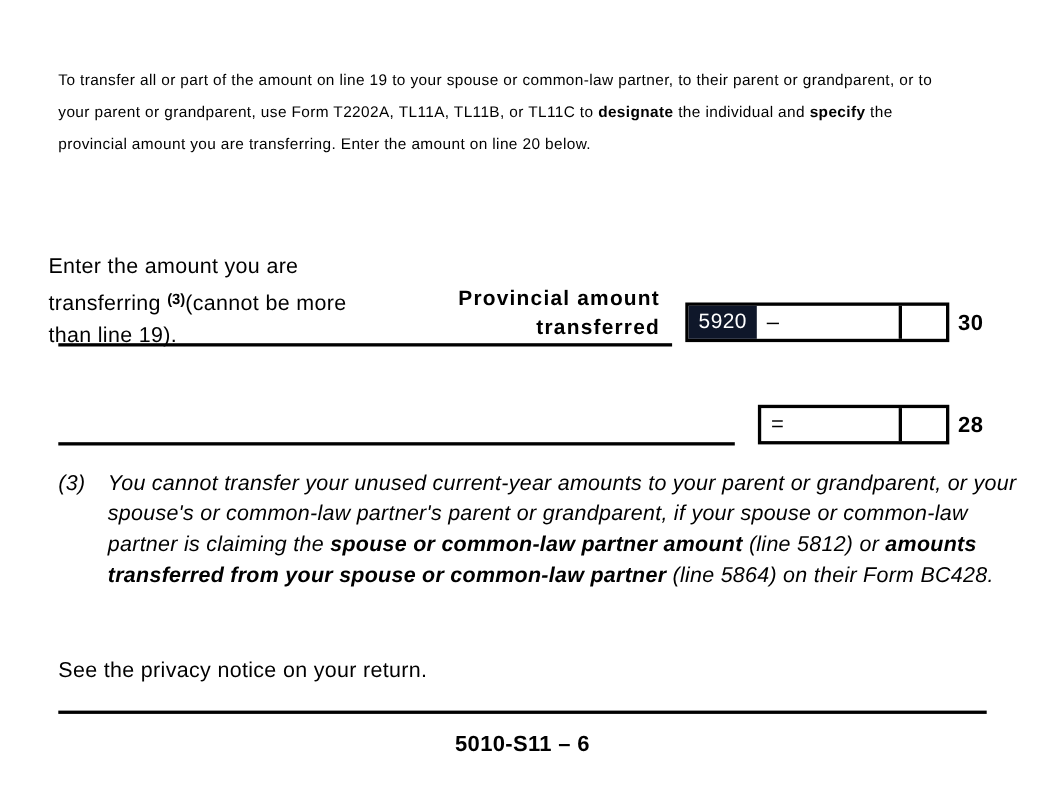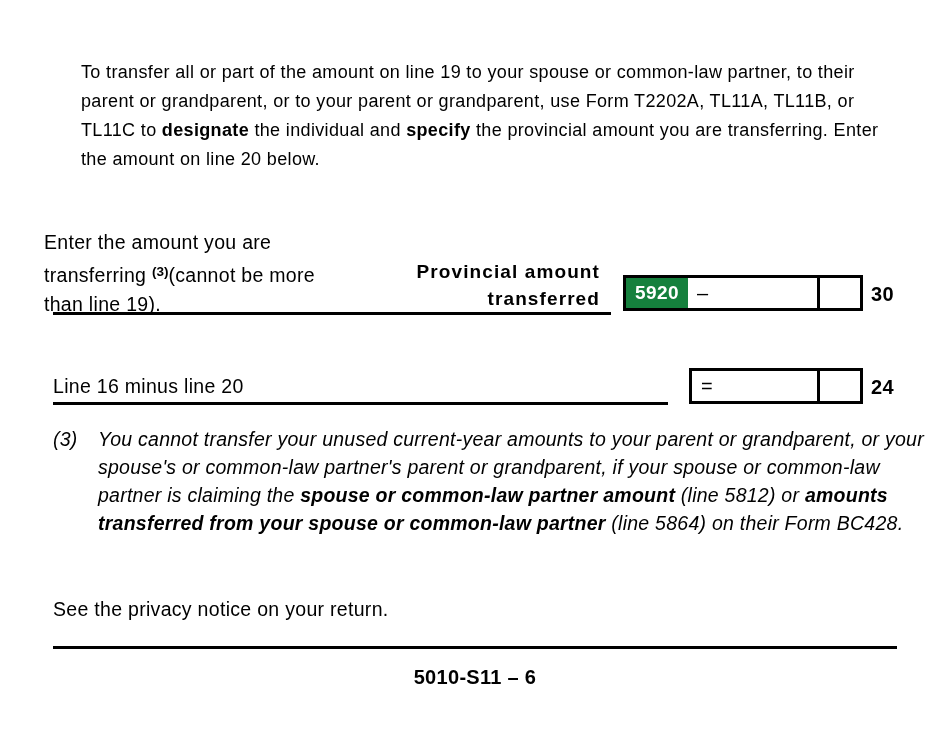--- a/index.html
+++ b/index.html
@@ -22,24 +22,23 @@
     width: 950px;
     height: 735px;
   }
 
   
   .intro {
     position: absolute;
     left: 53px;
     top: 58px;
     width: 810px;
-    font-size: 18px;
+    font-size: 14px;
     line-height: 29px;
     letter-spacing: 0.35px;
-    margin-left: 28px;
   }
   .intro b { font-weight: bold; }
 
   
   .transfer-left {
     position: absolute;
     left: 44px;
     top: 228px;
     width: 300px;
     font-size: 19.5px;
@@ -112,23 +111,23 @@
     height: 36px;
   }
   #box-line21 {
     left: 689px;
     top: 368px;
     width: 174px;
     height: 36px;
   }
 
   .box-tag {
-    background: #15803d;
+    background: #0f172a;
     color: #ffffff;
-    font-weight: bold;
+    font-weight: normal;
     font-size: 19px;
     display: flex;
     align-items: center;
     justify-content: center;
     width: 62px;
     flex: none;
     letter-spacing: 0.4px;
   }
   .box-dollars {
     flex: 1 1 auto;
@@ -221,32 +220,31 @@
     <div class="box-tag">5920</div>
     <div class="box-dollars">
         <span class="op-sign">–</span>
         <span></span>
       </div>
     <div class="box-cents"><span></span></div>
   </div>
   <div class="box-number" id="number-line20">30</div>
 
 
-  <div id="line16-minus">Line 16 minus line 20</div>
 
   <div class="rule" id="rule-line21"></div>
 
   <div class="amount-box" id="box-line21">
     <div class="box-dollars">
         <span class="op-sign">=</span>
         <span></span>
       </div>
     <div class="box-cents"><span></span></div>
   </div>
-  <div class="box-number" id="number-line21">24</div>
+  <div class="box-number" id="number-line21">28</div>
 
   <div class="footnote"><span class="fn-marker">(3)</span><span>You cannot transfer your unused current-year amounts to your parent or grandparent, or your spouse's or common-law partner's parent or grandparent, if your spouse or common-law partner is claiming the </span><b>spouse or common-law partner amount</b><span> (line 5812) or </span><b>amounts transferred from your spouse or common-law partner</b><span> (line 5864) on their Form BC428.</span></div>
 
   <div id="privacy-notice">See the privacy notice on your return.</div>
 
   <div class="rule" id="rule-footer"></div>
   <div id="footer-code">5010-S11 – 6</div>
 
 </div>
 

